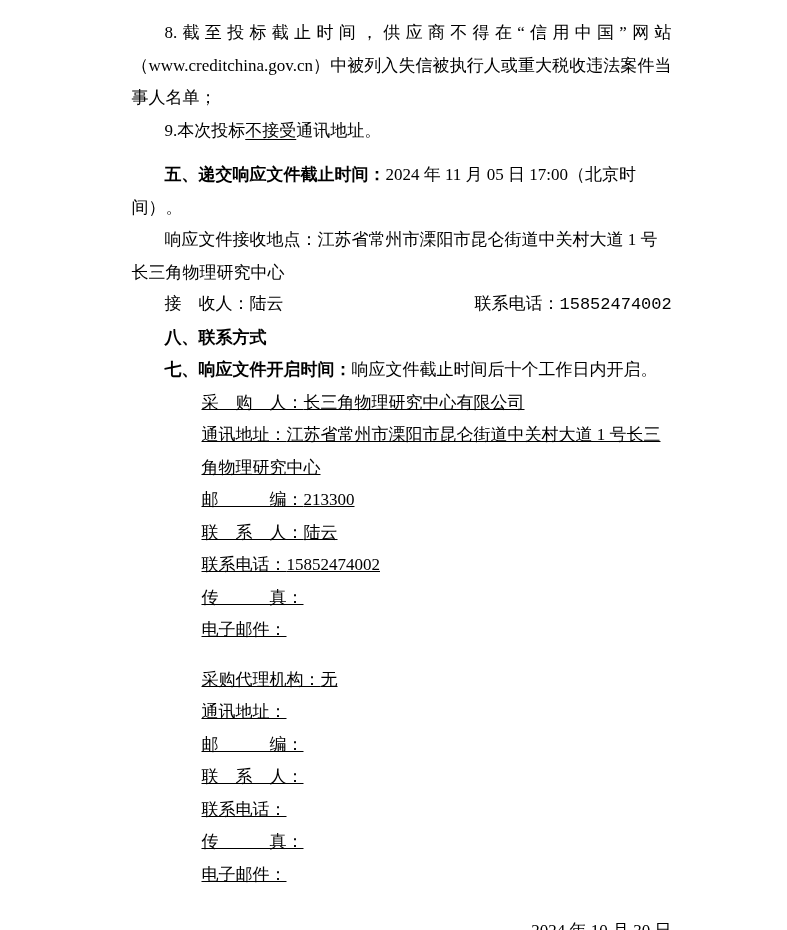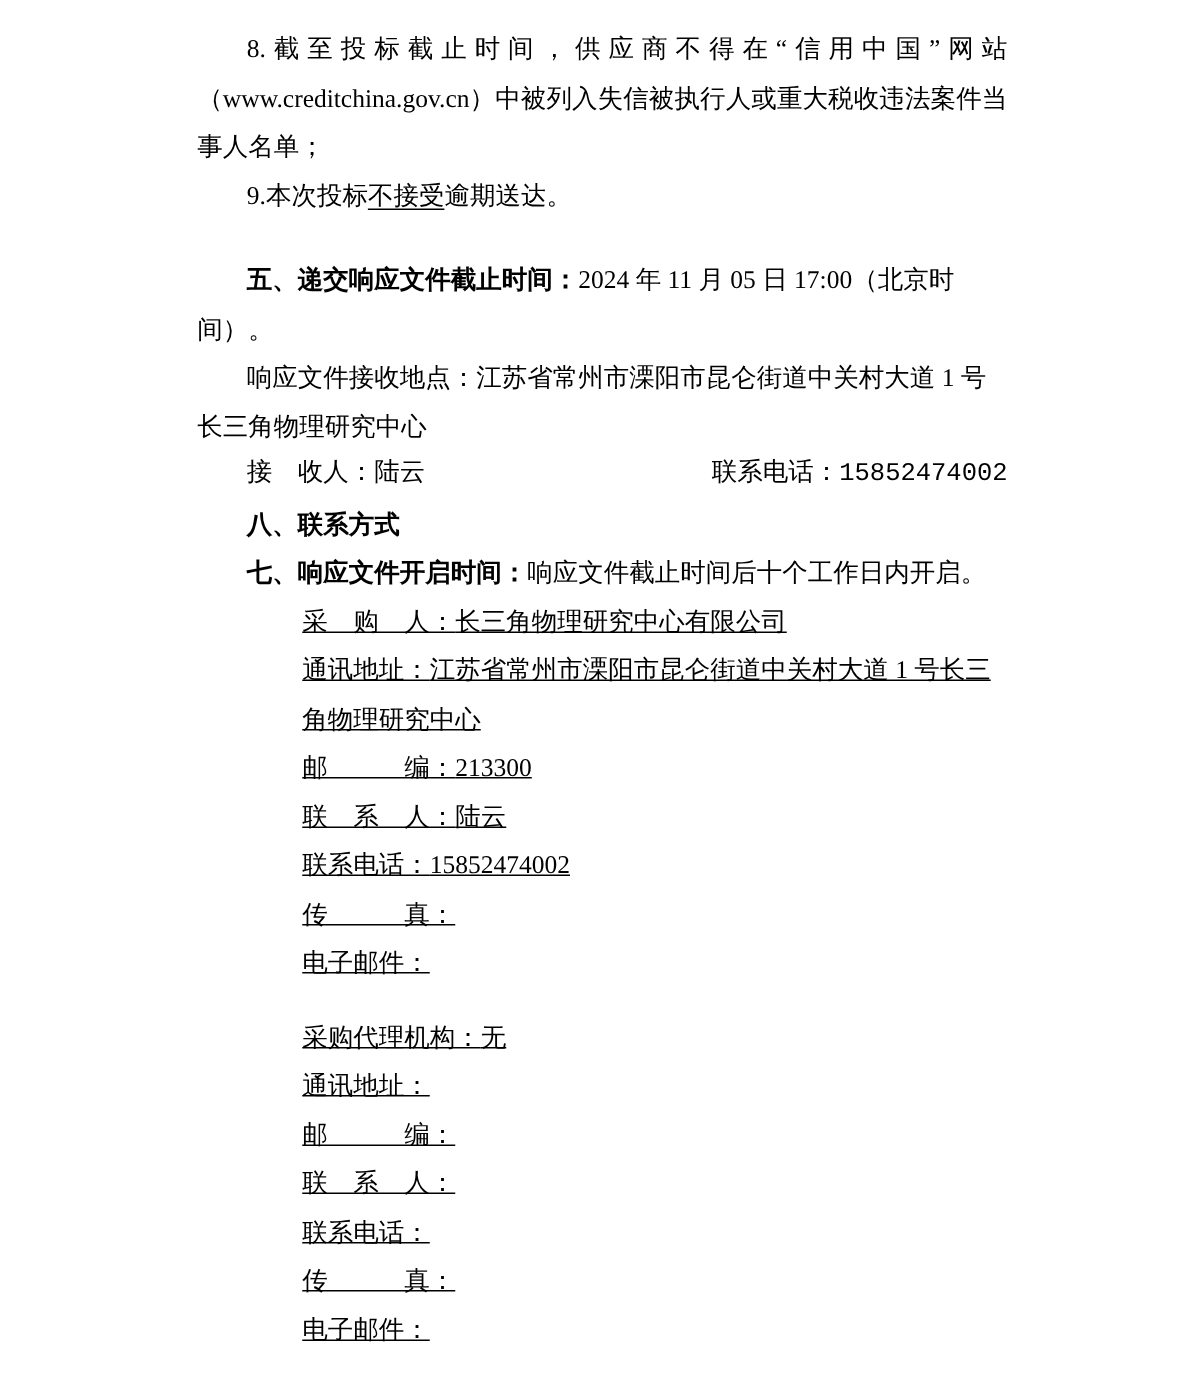--- a/index.html
+++ b/index.html
@@ -14,35 +14,35 @@
     font-family: "Liberation Serif", "DejaVu Serif", serif;
     font-size: 17px;
     line-height: 32.5px;
     padding: 17px 47px 0 63px;
     overflow: hidden;
   }
   .para { text-indent: 33px; }
   .justify { text-align: justify; }
   .bold { font-weight: 700; }
   .underline { text-decoration: underline; text-underline-offset: 3px; text-align: right; }
-  .gap-before { margin-top: 24px; }
+  .gap-before { margin-top: 12px; }
   .split-line { position: relative; font-family: Liberation Mono, monospace; }
   .split-line .phone-part { position: absolute; left: 310px; top: 0; white-space: nowrap; }
   .contact-block .para { text-indent: 0; margin-left: 70px; text-decoration: underline; }
   .agency-block { margin-top: 17px; }
   .date-line { margin-top: 24px; text-align: right; text-indent: 0; }
 </style>
 </head>
 <body>
 
 <div class="page">
 
   <p class="para justify">8.截至投标截止时间，供应商不得在“信用中国”网站（www.creditchina.gov.cn）中被列入失信被执行人或重大税收违法案件当事人名单；</p>
 
-  <p class="para"><span>9.本次投标</span><span class="underline">不接受</span><span>逾期送达。</span></p>
+  <p class="para"><span>9.本次投标</span><span class="underline">不接受</span><span>通讯地址。</span></p>
 
   <p class="para gap-before"><span class="bold">五、递交响应文件截止时间：</span><span>2024 年 11 月 05 日 17:00（北京时间）。</span></p>
 
 
   <p class="para">响应文件接收地点：江苏省常州市溧阳市昆仑街道中关村大道 1 号长三角物理研究中心</p>
 
   <p class="para split-line">
     <span><span>接　收人：</span><span>陆云</span></span>
     <span class="phone-part"><span>联系电话：</span><span>15852474002</span></span>
   </p>

